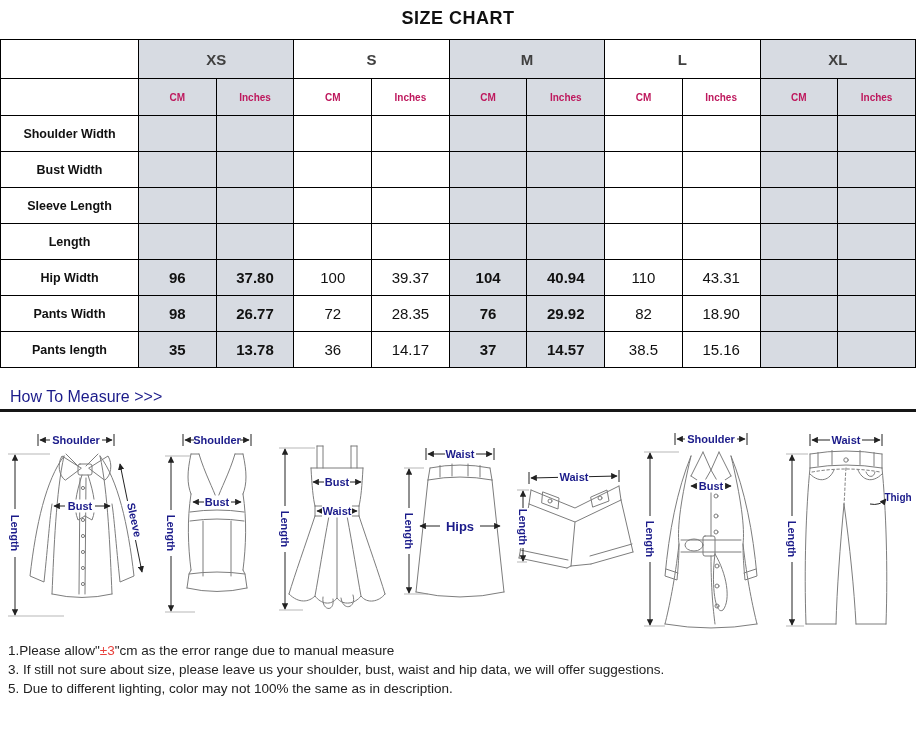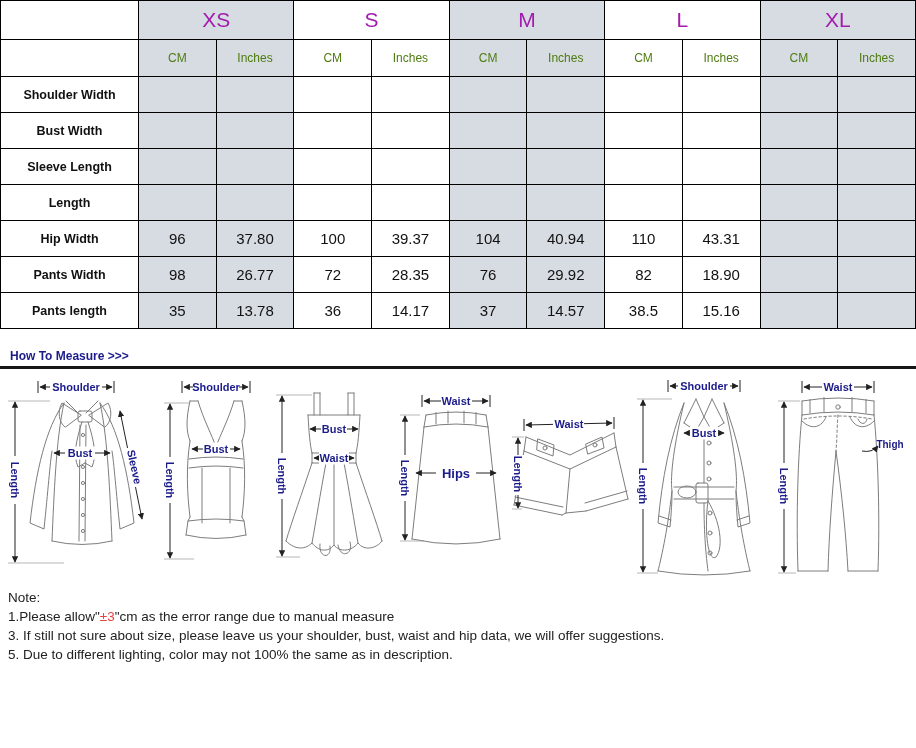--- a/index.html
+++ b/index.html
@@ -2,48 +2,49 @@
 <html><head>
 <meta charset="utf-8">
 <style>
   html,body{margin:0;padding:0;background:#fff;width:916px;height:748px;overflow:hidden;
     font-family:"Liberation Sans",sans-serif;color:#111;}
   .page{width:916px;height:748px;position:relative;}
   .title{margin:8px 0 10px;text-align:center;font-size:18px;font-weight:bold;letter-spacing:.5px;color:#111;}
   table.size-table{width:916px;border-collapse:collapse;table-layout:fixed;}
   .size-table td,.size-table th{border:1px solid #000;text-align:center;vertical-align:middle;padding:0;overflow:hidden;}
   .c-label{width:138px;}
-  .shade{background:#d7dbe2;}
-  tr.size-row td{height:38px;font-size:21px;font-weight:normal;color:#a21caf;}
+  .shade{background:#d7dbe2;font-weight:bold;}
+  tr.size-row td{height:38px;font-size:15px;font-weight:bold;color:#404040;}
   tr.size-row td.corner{background:#fff;}
-  tr.unit-row td{height:36px;font-size:12px;font-weight:normal;color:#4d7c0f;}
+  tr.unit-row td{height:36px;font-size:10px;font-weight:bold;color:#be185d;}
   tbody tr{height:36px;}
   tbody th{font-weight:bold;font-size:12.5px;}
   tbody td{font-size:15px;}
-  .measure-head{color:#1b1b8a;font-weight:bold;font-size:12px;margin:20px 0 3px 10px;}
+  .measure-head{color:#1b1b8a;font-weight:normal;font-size:16px;margin:20px 0 3px 10px;}
   .rule{height:0;border-top:3px solid #161616;width:916px;}
-  .figures{display:flex;justify-content:flex-start;align-items:flex-start;padding:6px 4px 0 4px;}
+  .figures{display:flex;justify-content:space-between;align-items:flex-start;padding:16px 4px 0 4px;}
   svg{display:block;}
   .g{fill:none;stroke:#7d7d7d;stroke-width:1;stroke-linecap:round;stroke-linejoin:round;}
   .a{stroke:#222;stroke-width:1;fill:none;}
   .tick{stroke:#222;stroke-width:1;}
   .guide{stroke:#9a9a9a;stroke-width:.7;}
   .bg{fill:#fff;}
   text.lbl{fill:#1b1b8a;font-weight:bold;font-size:11px;text-anchor:middle;font-family:"Liberation Sans",sans-serif;}
   text.lbl-lg{font-size:13px;}
   text.lbl-sm{font-size:10px;}
   .dash{stroke-dasharray:2.5 2.5;}
   .notes{margin:8px 0 0 8px;font-size:13.5px;color:#222;line-height:19px;}
   .red{color:#e8413c;}
 </style>
 </head>
 <body>
 
 <div class="page">
 
+  <div class="title">SIZE CHART</div>
 
   <table class="size-table">
     <colgroup>
       <col class="c-label">
         <col>
         <col>
         <col>
         <col>
         <col>
         <col>
@@ -378,19 +379,18 @@
       <rect class="bg" x="48" y="5" width="32" height="13"></rect>
       <text class="lbl" x="64" y="15.5">Waist</text>
       <text class="lbl lbl-sm" x="116" y="73">Thigh</text>
       <rect class="bg" x="4" y="88" width="12" height="46"></rect>
       <text class="lbl" x="10" y="115" transform="rotate(90 10 111)">Length</text>
     </svg>
 
   </div>
 
   <div class="notes">
-    <div>Note:</div>
     <div><span>1.Please allow"</span><span class="red">±3</span><span>"cm as the error range due to manual measure</span></div>
     <div>3. If still not sure about size, please leave us your shoulder, bust, waist and hip data, we will offer suggestions.</div>
     <div>5. Due to different lighting, color may not 100% the same as in description.</div>
   </div>
 
 </div>
 
 </body></html>

